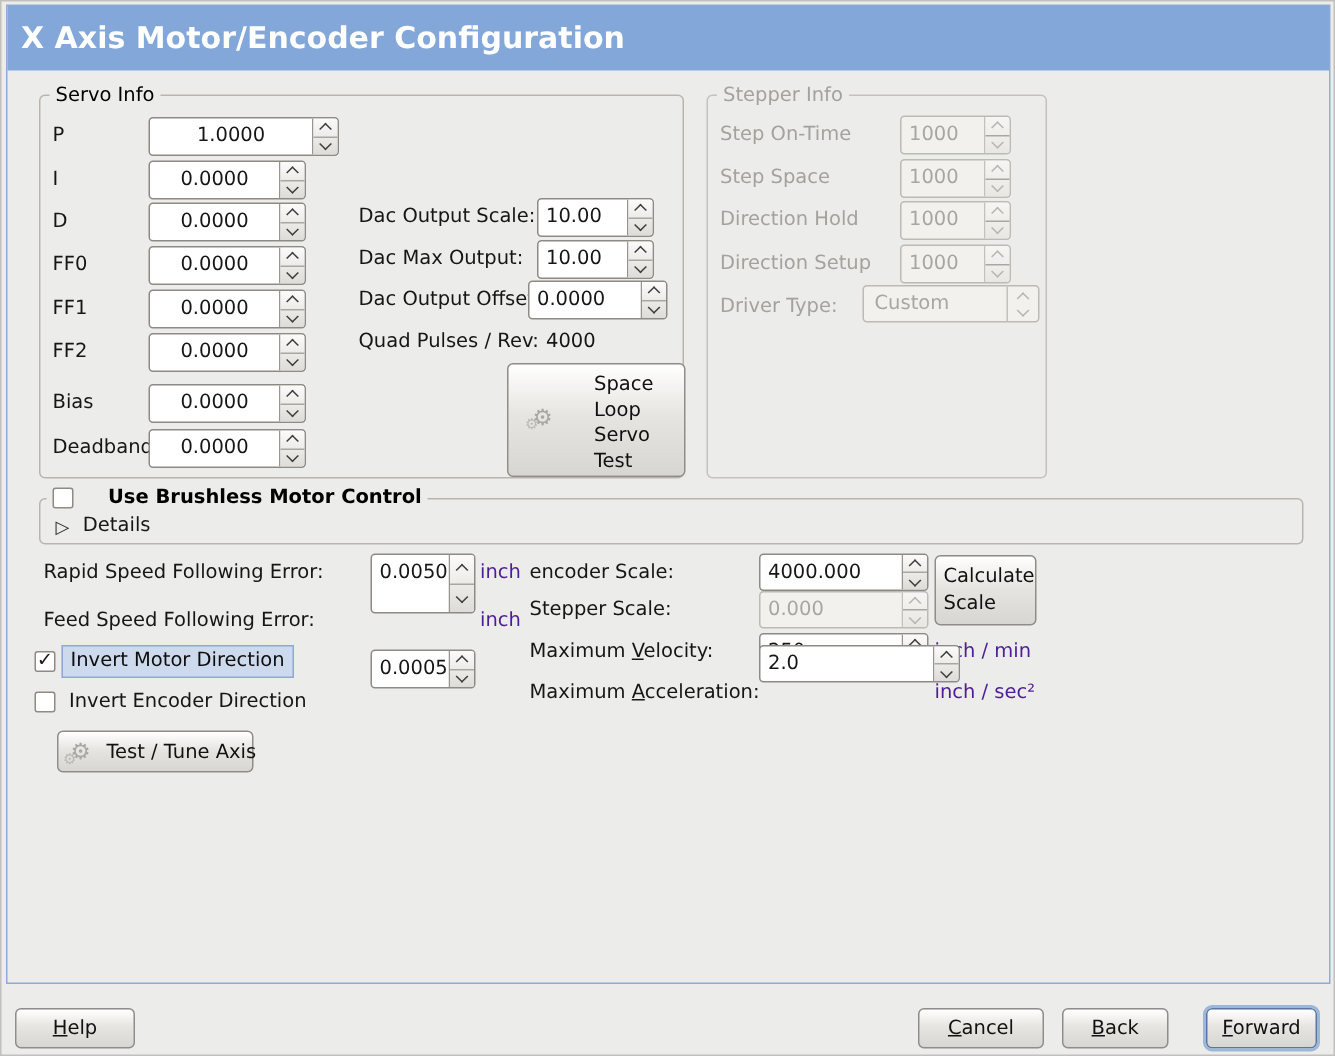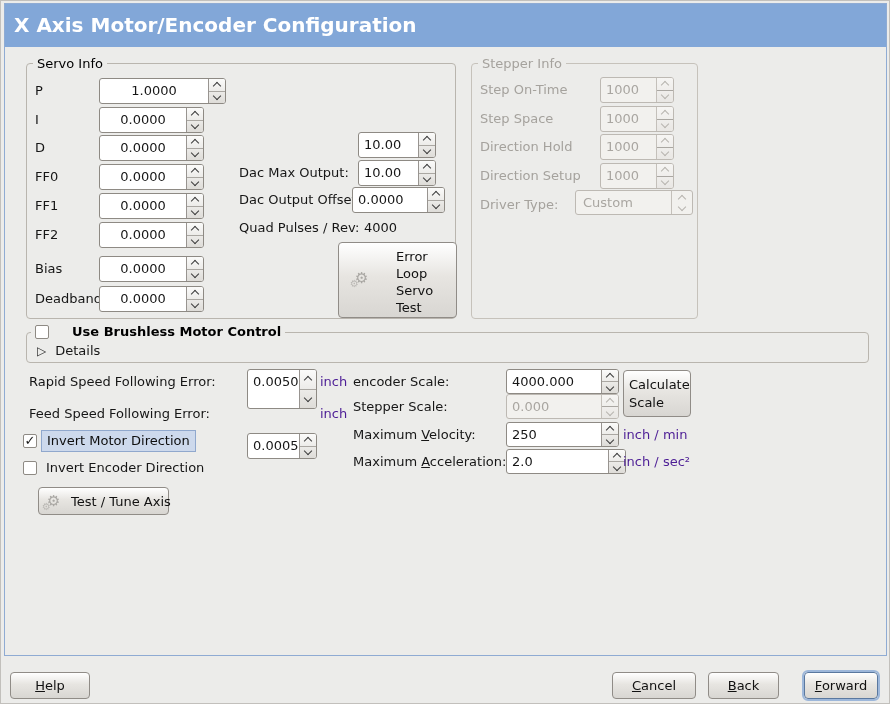--- a/index.html
+++ b/index.html
@@ -160,20 +160,21 @@
           <span class="btns">
               <span class="half">
                 <i class="cu"></i>
               </span>
               <span class="half">
                 <i class="cd"></i>
               </span>
             </span>
         </div>
 
+        <span class="lbl" style="left:212px;top:68px;line-height:26px;">Dac Output Scale:</span>
         <div class="spin" style="left:331px;top:68px;width:78px;height:26px;">
           <span class="val">10.00</span>
           <span class="btns">
               <span class="half">
                 <i class="cu"></i>
               </span>
               <span class="half">
                 <i class="cd"></i>
               </span>
             </span>
@@ -204,21 +205,21 @@
               </span>
             </span>
         </div>
 
         <span class="lbl" style="left:212px;top:151px;line-height:26px;">Quad Pulses / Rev:</span>
         <span class="static-val" style="left:337px;top:151px;line-height:26px;">4000</span>
 
         <div class="btn" style="left:311px;top:178px;width:119px;height:76px;justify-content:flex-start;">
           <span class="gear" style="left:16px;top:28px;"><span class="g1">⚙</span><span class="g2">⚙</span></span>
           <span style="position:absolute;left:57px;top:5px;text-align:left;line-height:17px;">
-            <span style="display:block;">Error</span>
+            <span style="display:block;">Space</span>
             <span style="display:block;">Loop</span>
             <span style="display:block;">Servo</span>
             <span style="display:block;">Test</span>
           </span>
         </div>
       </div>
 
       <div class="frame disf" style="left:466px;top:16px;width:227px;height:256px;">
         <span class="legend dis">Stepper Info</span>
 
@@ -374,21 +375,21 @@
               <i class="cu"></i>
             </span>
             <span class="half">
               <i class="cd"></i>
             </span>
           </span>
       </div>
       <span class="unit" style="left:618px;top:375px;line-height:25px;">inch / min</span>
 
       <span class="lbl" style="left:348px;top:402px;line-height:25px;"><span>Maximum </span><span class="u">A</span><span>cceleration:</span></span>
-      <div class="spin" style="left:501px;top:402px;width:120px;height:25px;">
+      <div class="spin" style="left:501px;top:383px;width:134px;height:25px;">
         <span class="val">2.0</span>
         <span class="btns">
             <span class="half">
               <i class="cu"></i>
             </span>
             <span class="half">
               <i class="cd"></i>
             </span>
           </span>
       </div>

